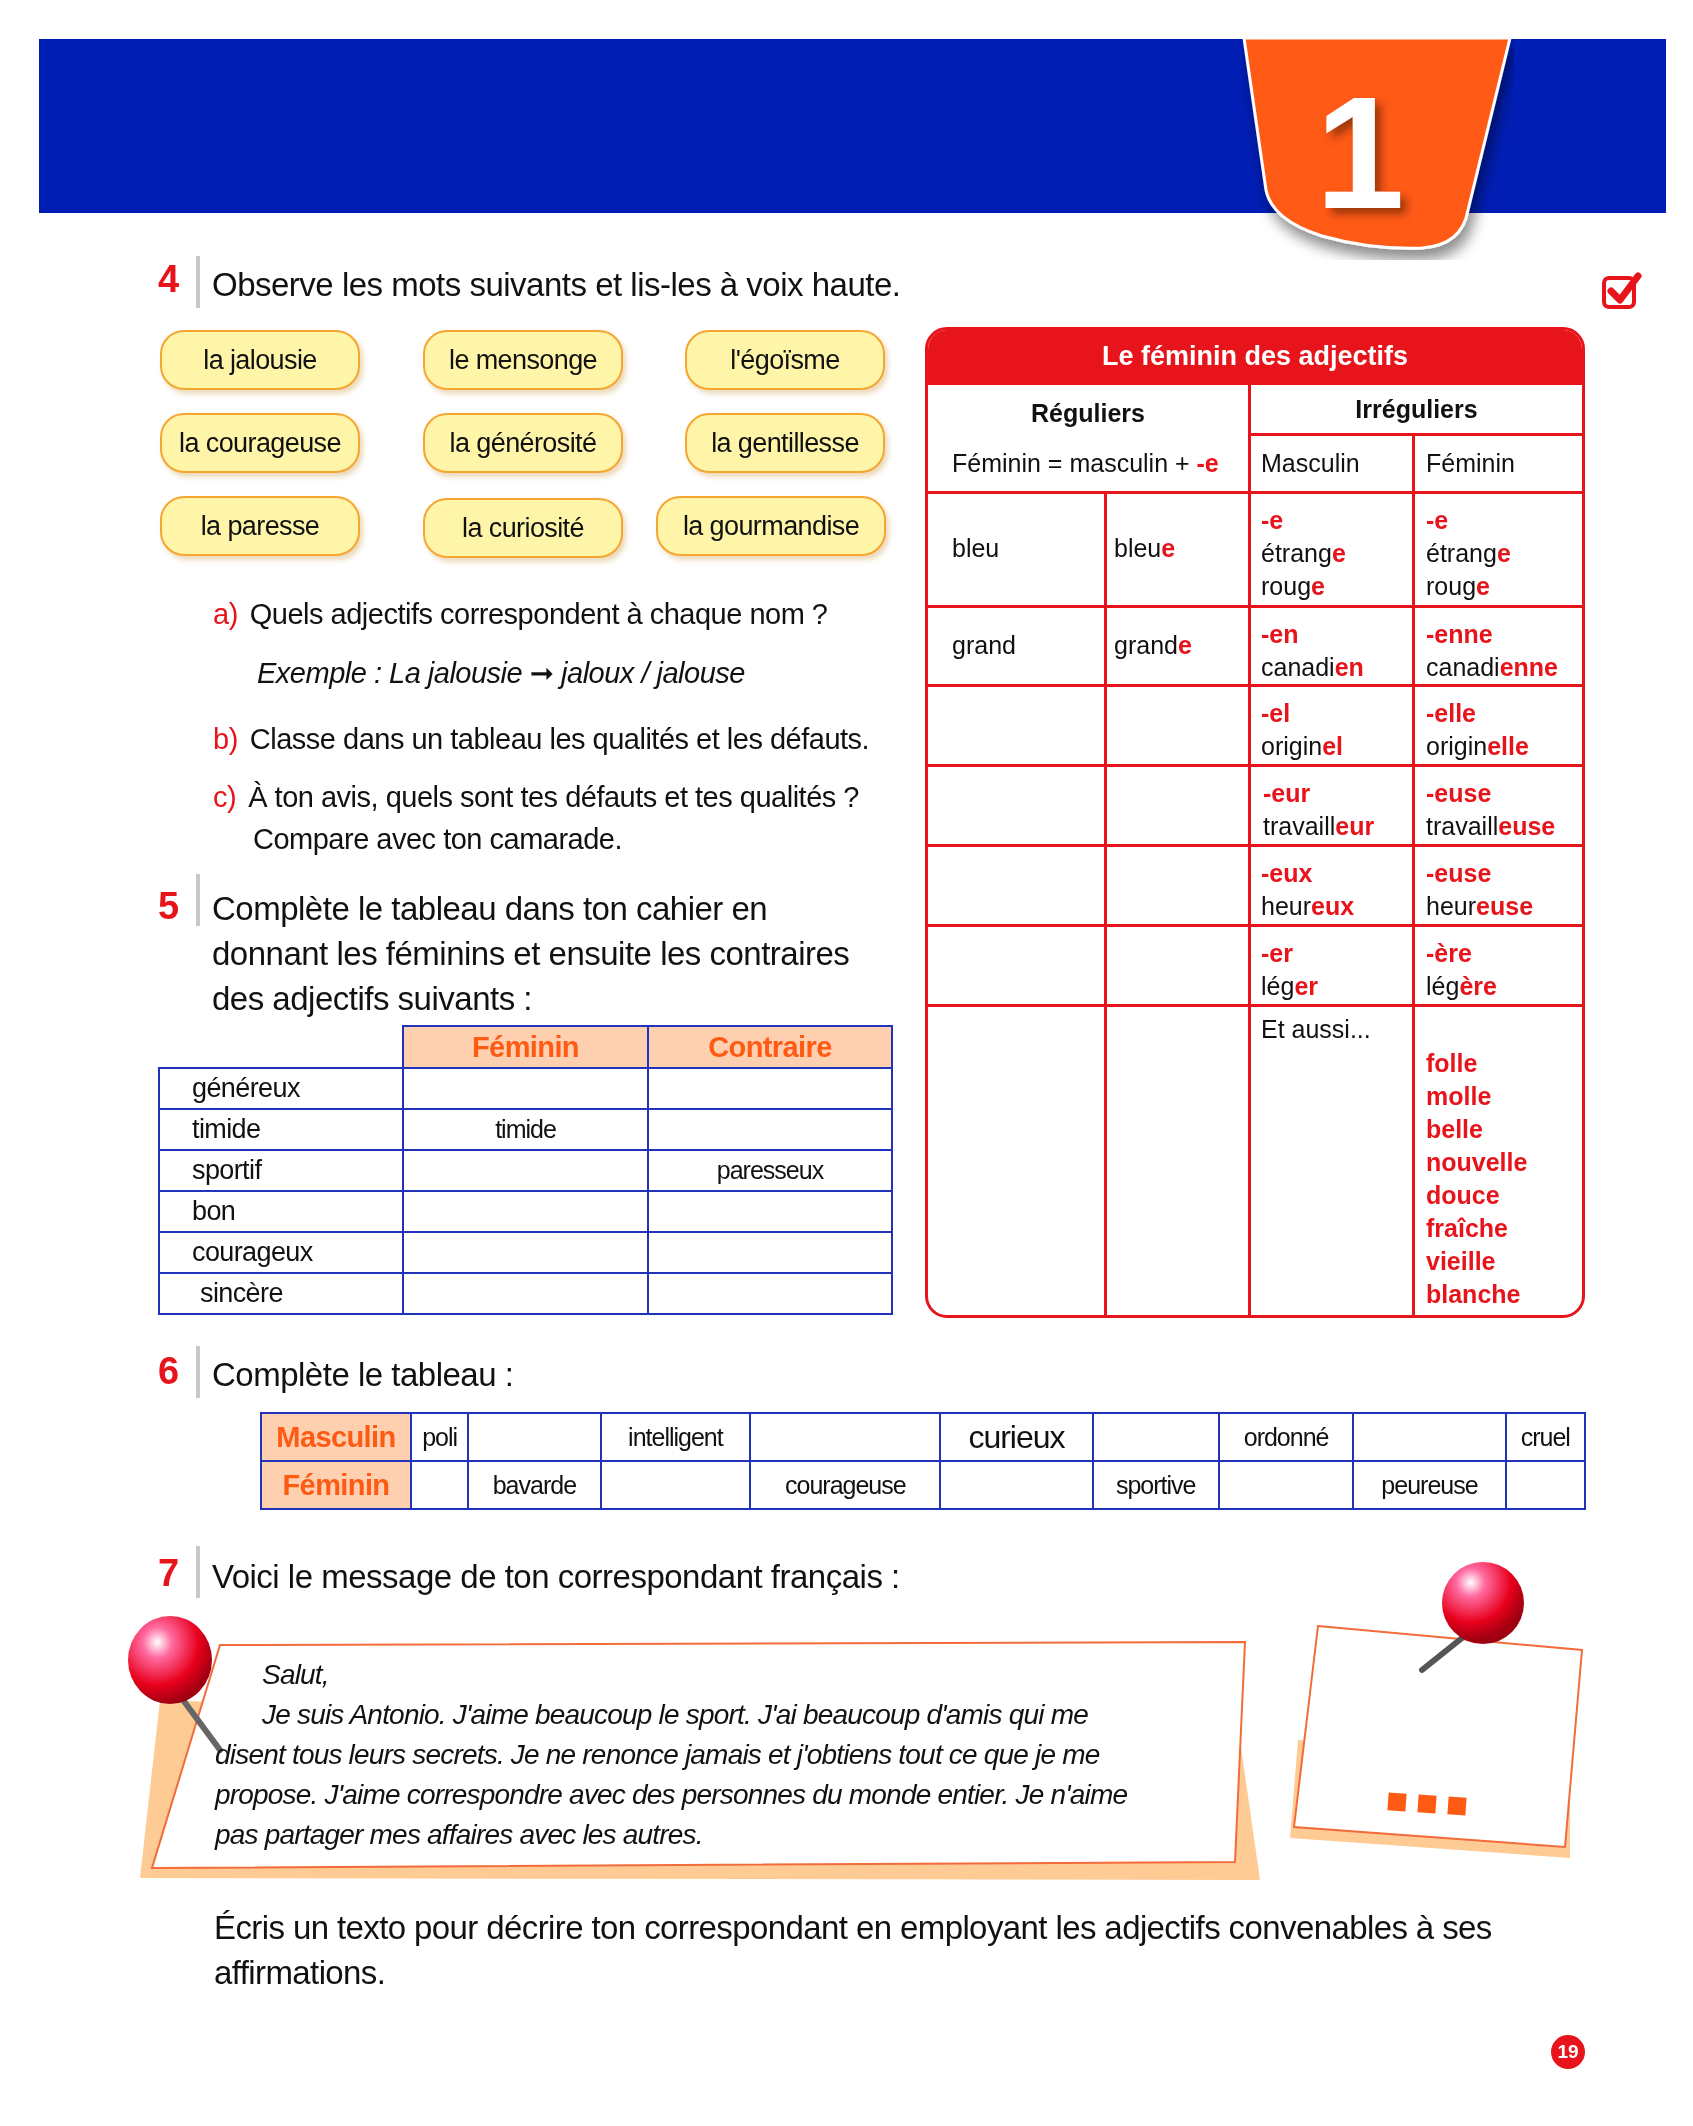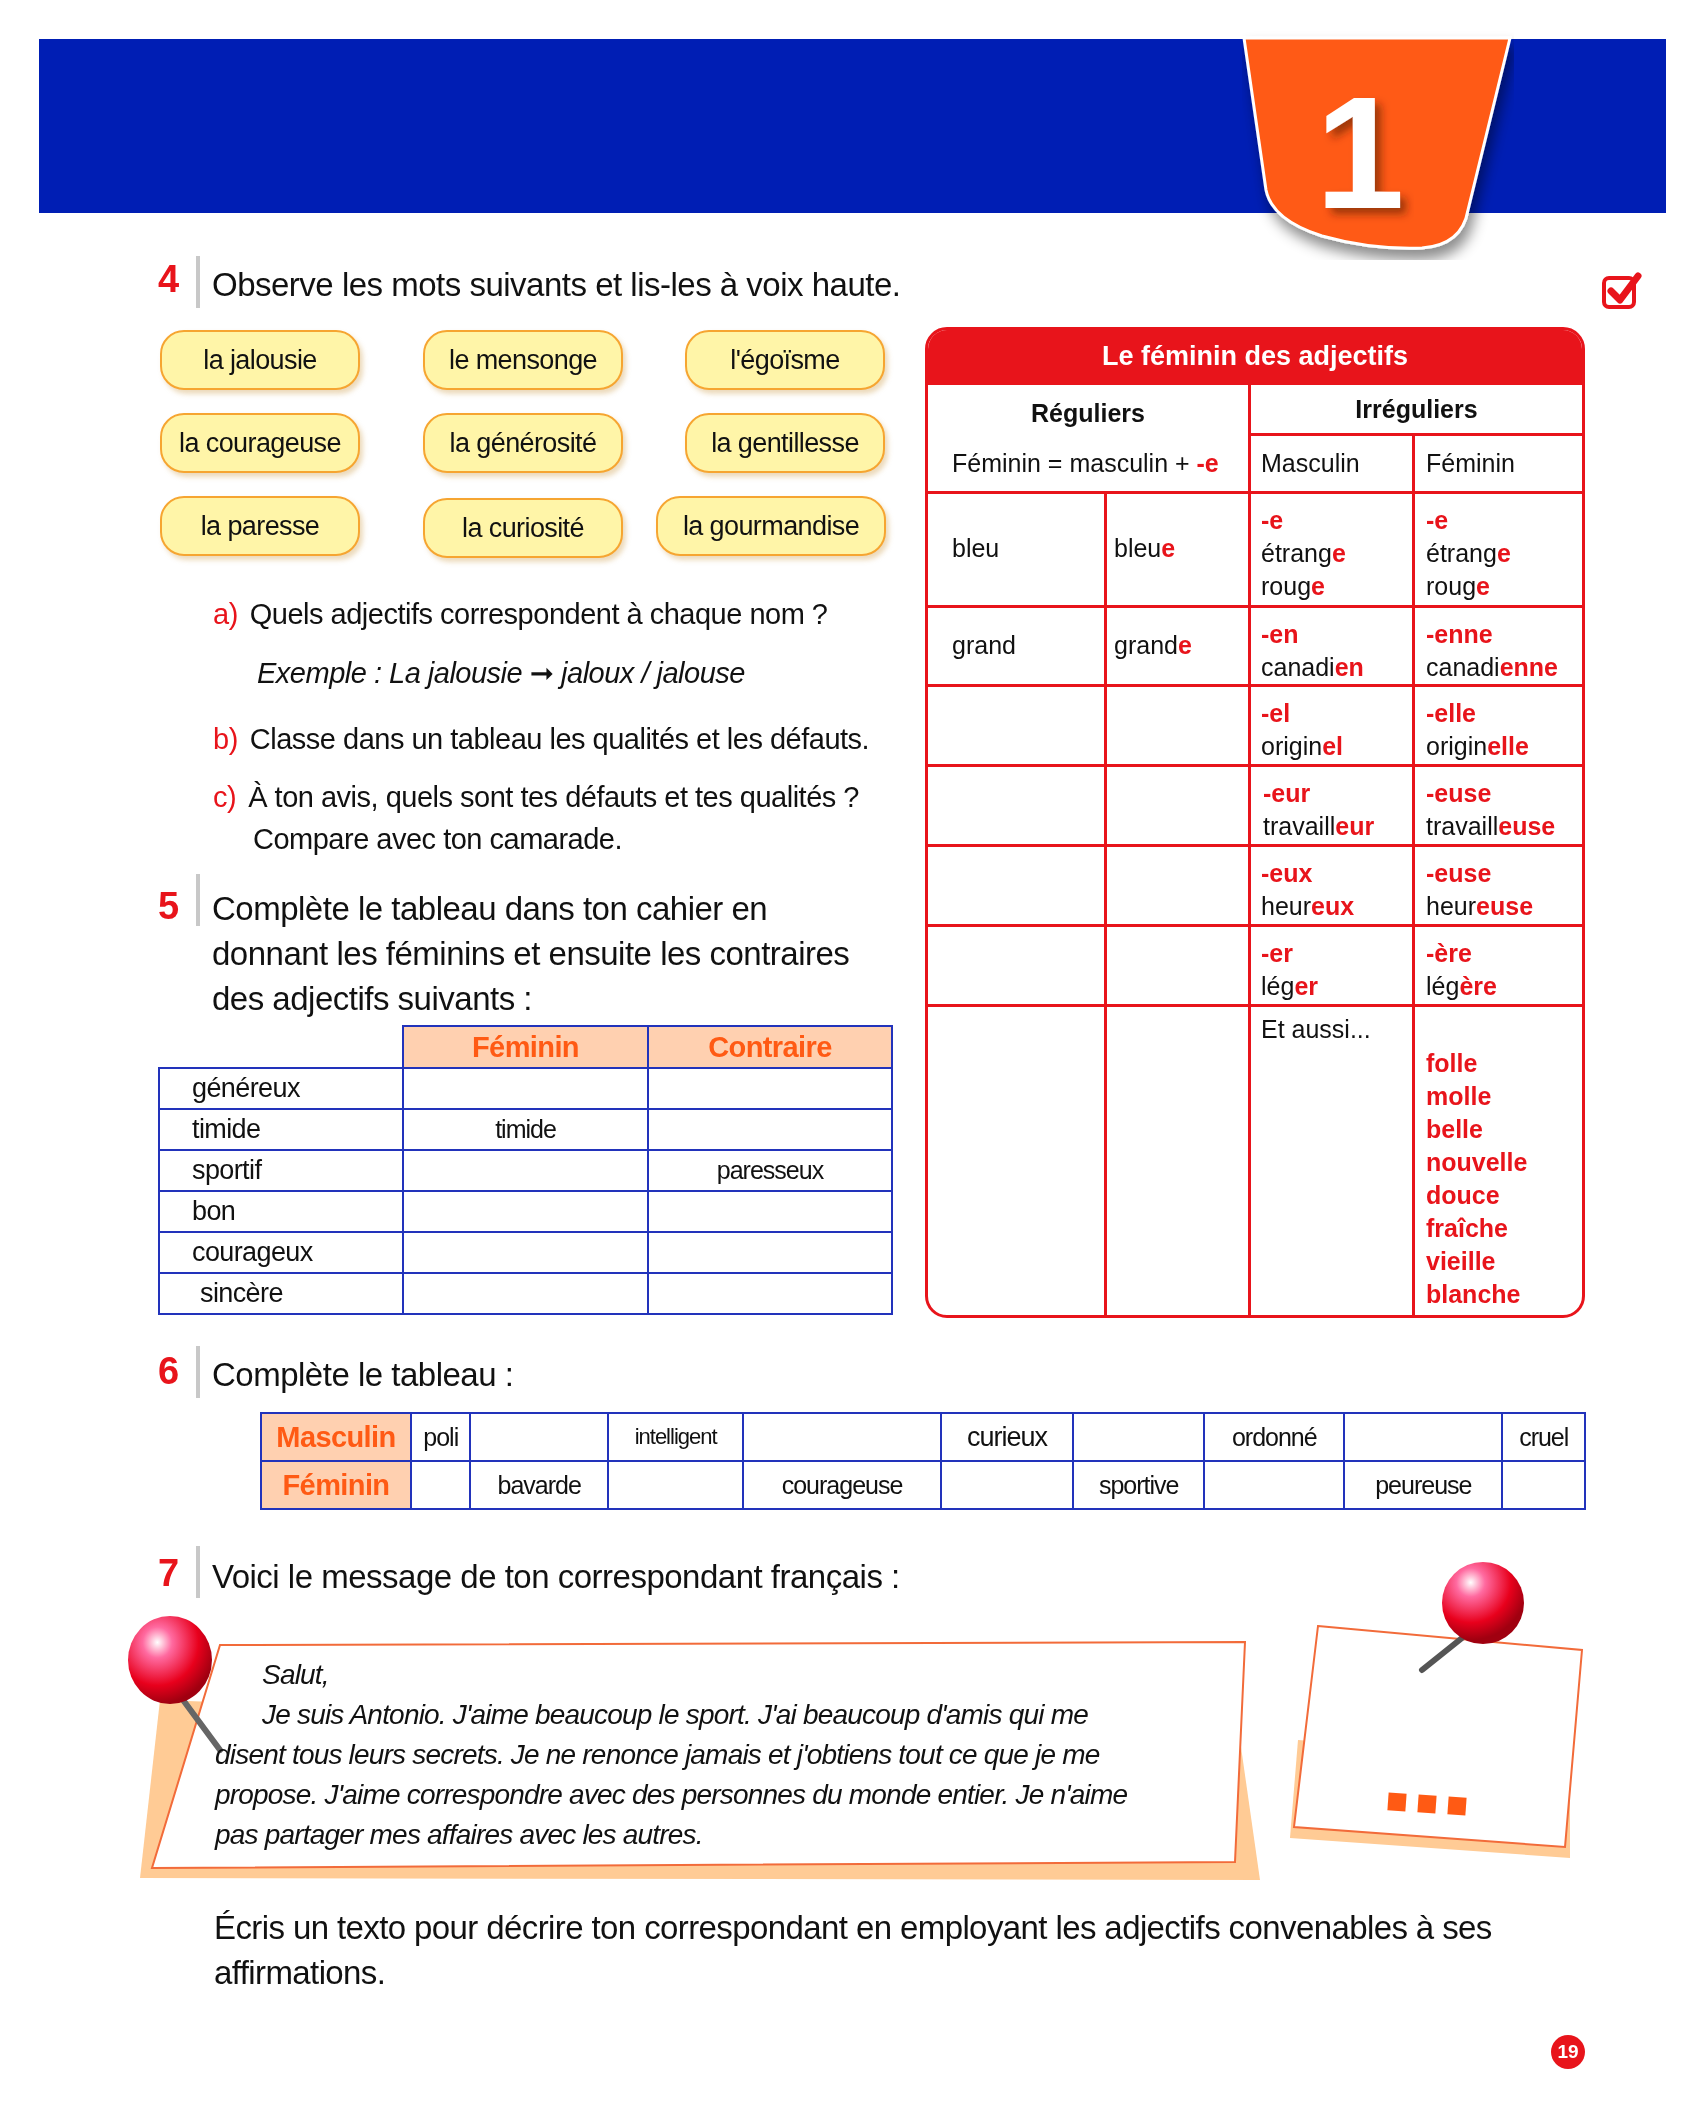--- a/index.html
+++ b/index.html
@@ -226,23 +226,23 @@
 
 <div class="abs ex-num" style="left:158px;top:1350px;">6</div>
 <div class="abs ex-bar" style="left:196px;top:1346px;height:52px;"></div>
 <div class="abs ex-title" style="left:212px;top:1352px;">Complète le tableau :</div>
 <table class="bt" style="left:260px;top:1412px;width:1326px;">
   <tbody id="ex6-body">
       <tr style="height: 48px;">
         <td class="hdr" style="width: 148px;">Masculin</td>
         <td style="text-align: center; font-size: 25px; letter-spacing: -1px;">poli</td>
         <td style="text-align: center; font-size: 25px; letter-spacing: -1px;"></td>
-        <td style="text-align: center; font-size: 22px; letter-spacing: -1px;">intelligent</td>
-        <td style="text-align: center; font-size: 25px; letter-spacing: -1px;"></td>
-        <td style="text-align: center; font-size: 27px; letter-spacing: -1px;">curieux</td>
+        <td style="text-align: center; font-size: 25px; letter-spacing: -1px;">intelligent</td>
+        <td style="text-align: center; font-size: 25px; letter-spacing: -1px;"></td>
+        <td style="text-align: center; font-size: 32px; letter-spacing: -1px;">curieux</td>
         <td style="text-align: center; font-size: 25px; letter-spacing: -1px;"></td>
         <td style="text-align: center; font-size: 25px; letter-spacing: -1px;">ordonné</td>
         <td style="text-align: center; font-size: 25px; letter-spacing: -1px;"></td>
         <td style="text-align: center; font-size: 25px; letter-spacing: -1px;">cruel</td>
       </tr>
       <tr style="height: 48px;">
         <td class="hdr" style="width: 148px;">Féminin</td>
         <td style="text-align: center; font-size: 25px; letter-spacing: -1px;"></td>
         <td style="text-align: center; font-size: 25px; letter-spacing: -1px;">bavarde</td>
         <td style="text-align: center; font-size: 25px; letter-spacing: -1px;"></td>

